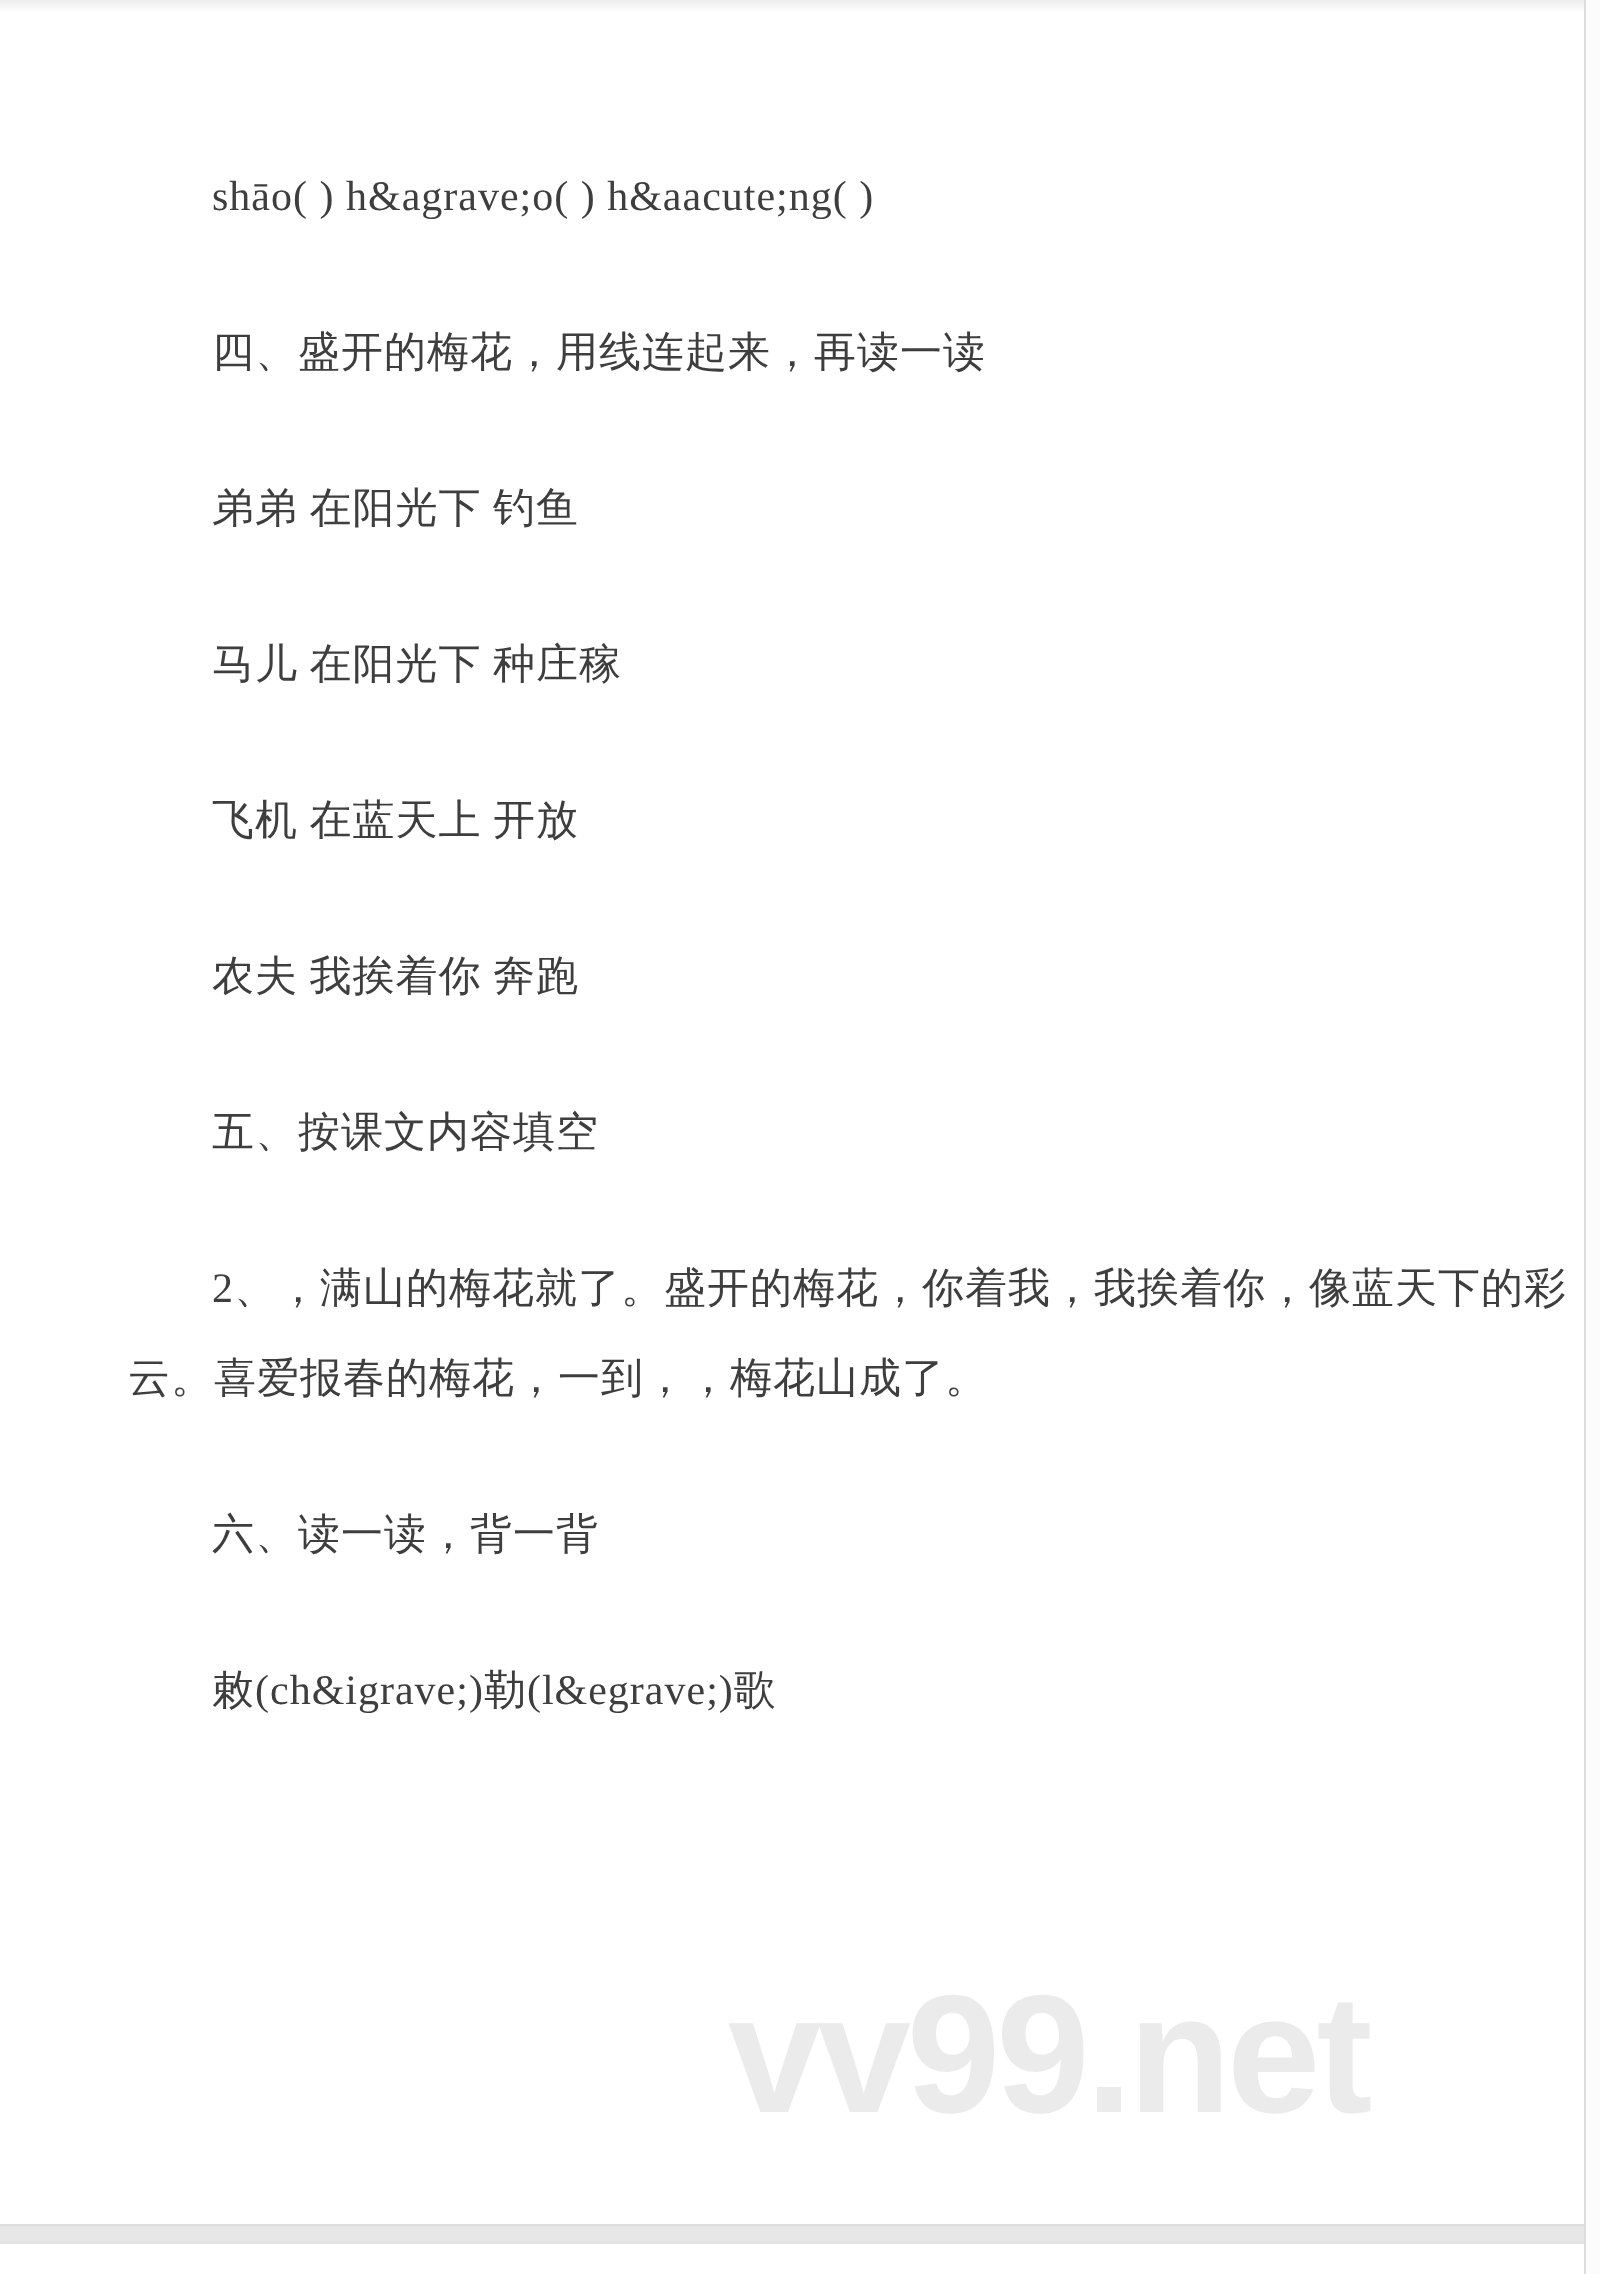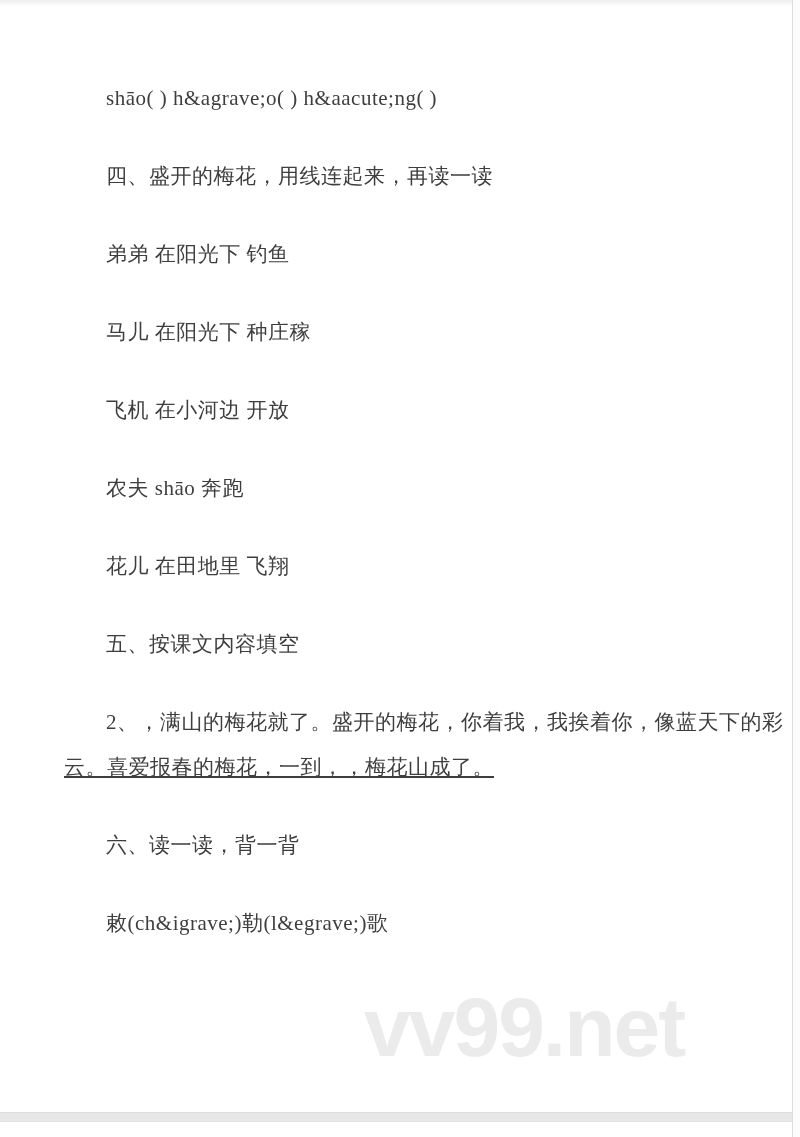--- a/index.html
+++ b/index.html
@@ -29,21 +29,21 @@
   .line {
     font-size: 21px;
     line-height: 45px;
     color: #3e3e3e;
     letter-spacing: 0.5px;
     margin-top: 33px;
     white-space: nowrap;
   }
   .line:first-child { margin-top: 0; }
   .line--indent { text-indent: 2em; }
-  .line--cont { margin-top: 0; text-decoration: underline; }
+  .line--cont { margin-top: 0; }
   .watermark {
     position: absolute;
     left: 364px; top: 985px;
     font-family: "Liberation Sans", "DejaVu Sans", sans-serif;
     font-weight: 700;
     font-size: 84px;
     line-height: 84px;
     letter-spacing: -2px;
     color: #ebebeb;
     user-select: none;
@@ -79,23 +79,22 @@
 <body>
 
 <div class="viewer">
 
   <div class="doc-page">
     <div id="doc-lines">
         <div class="line line--indent">shāo( ) h&amp;agrave;o( ) h&amp;aacute;ng( )</div>
         <div class="line line--indent">四、盛开的梅花，用线连起来，再读一读</div>
         <div class="line line--indent">弟弟 在阳光下 钓鱼</div>
         <div class="line line--indent">马儿 在阳光下 种庄稼</div>
-        <div class="line line--indent">飞机 在小河边 开放</div>
-        <div class="line line--indent">农夫 shāo 奔跑</div>
-        <div class="line line--indent">花儿 在田地里 飞翔</div>
+        <div class="line line--indent">飞机 在蓝天上 开放</div>
+        <div class="line line--indent">农夫 我挨着你 奔跑</div>
         <div class="line line--indent">五、按课文内容填空</div>
         <div class="line line--indent">2、，满山的梅花就了。盛开的梅花，你着我，我挨着你，像蓝天下的彩</div>
         <div class="line line--cont">云。喜爱报春的梅花，一到，，梅花山成了。</div>
         <div class="line line--indent">六、读一读，背一背</div>
         <div class="line line--indent">敕(ch&amp;igrave;)勒(l&amp;egrave;)歌</div>
       </div>
   </div>
 
   <div class="top-edge"></div>
 

